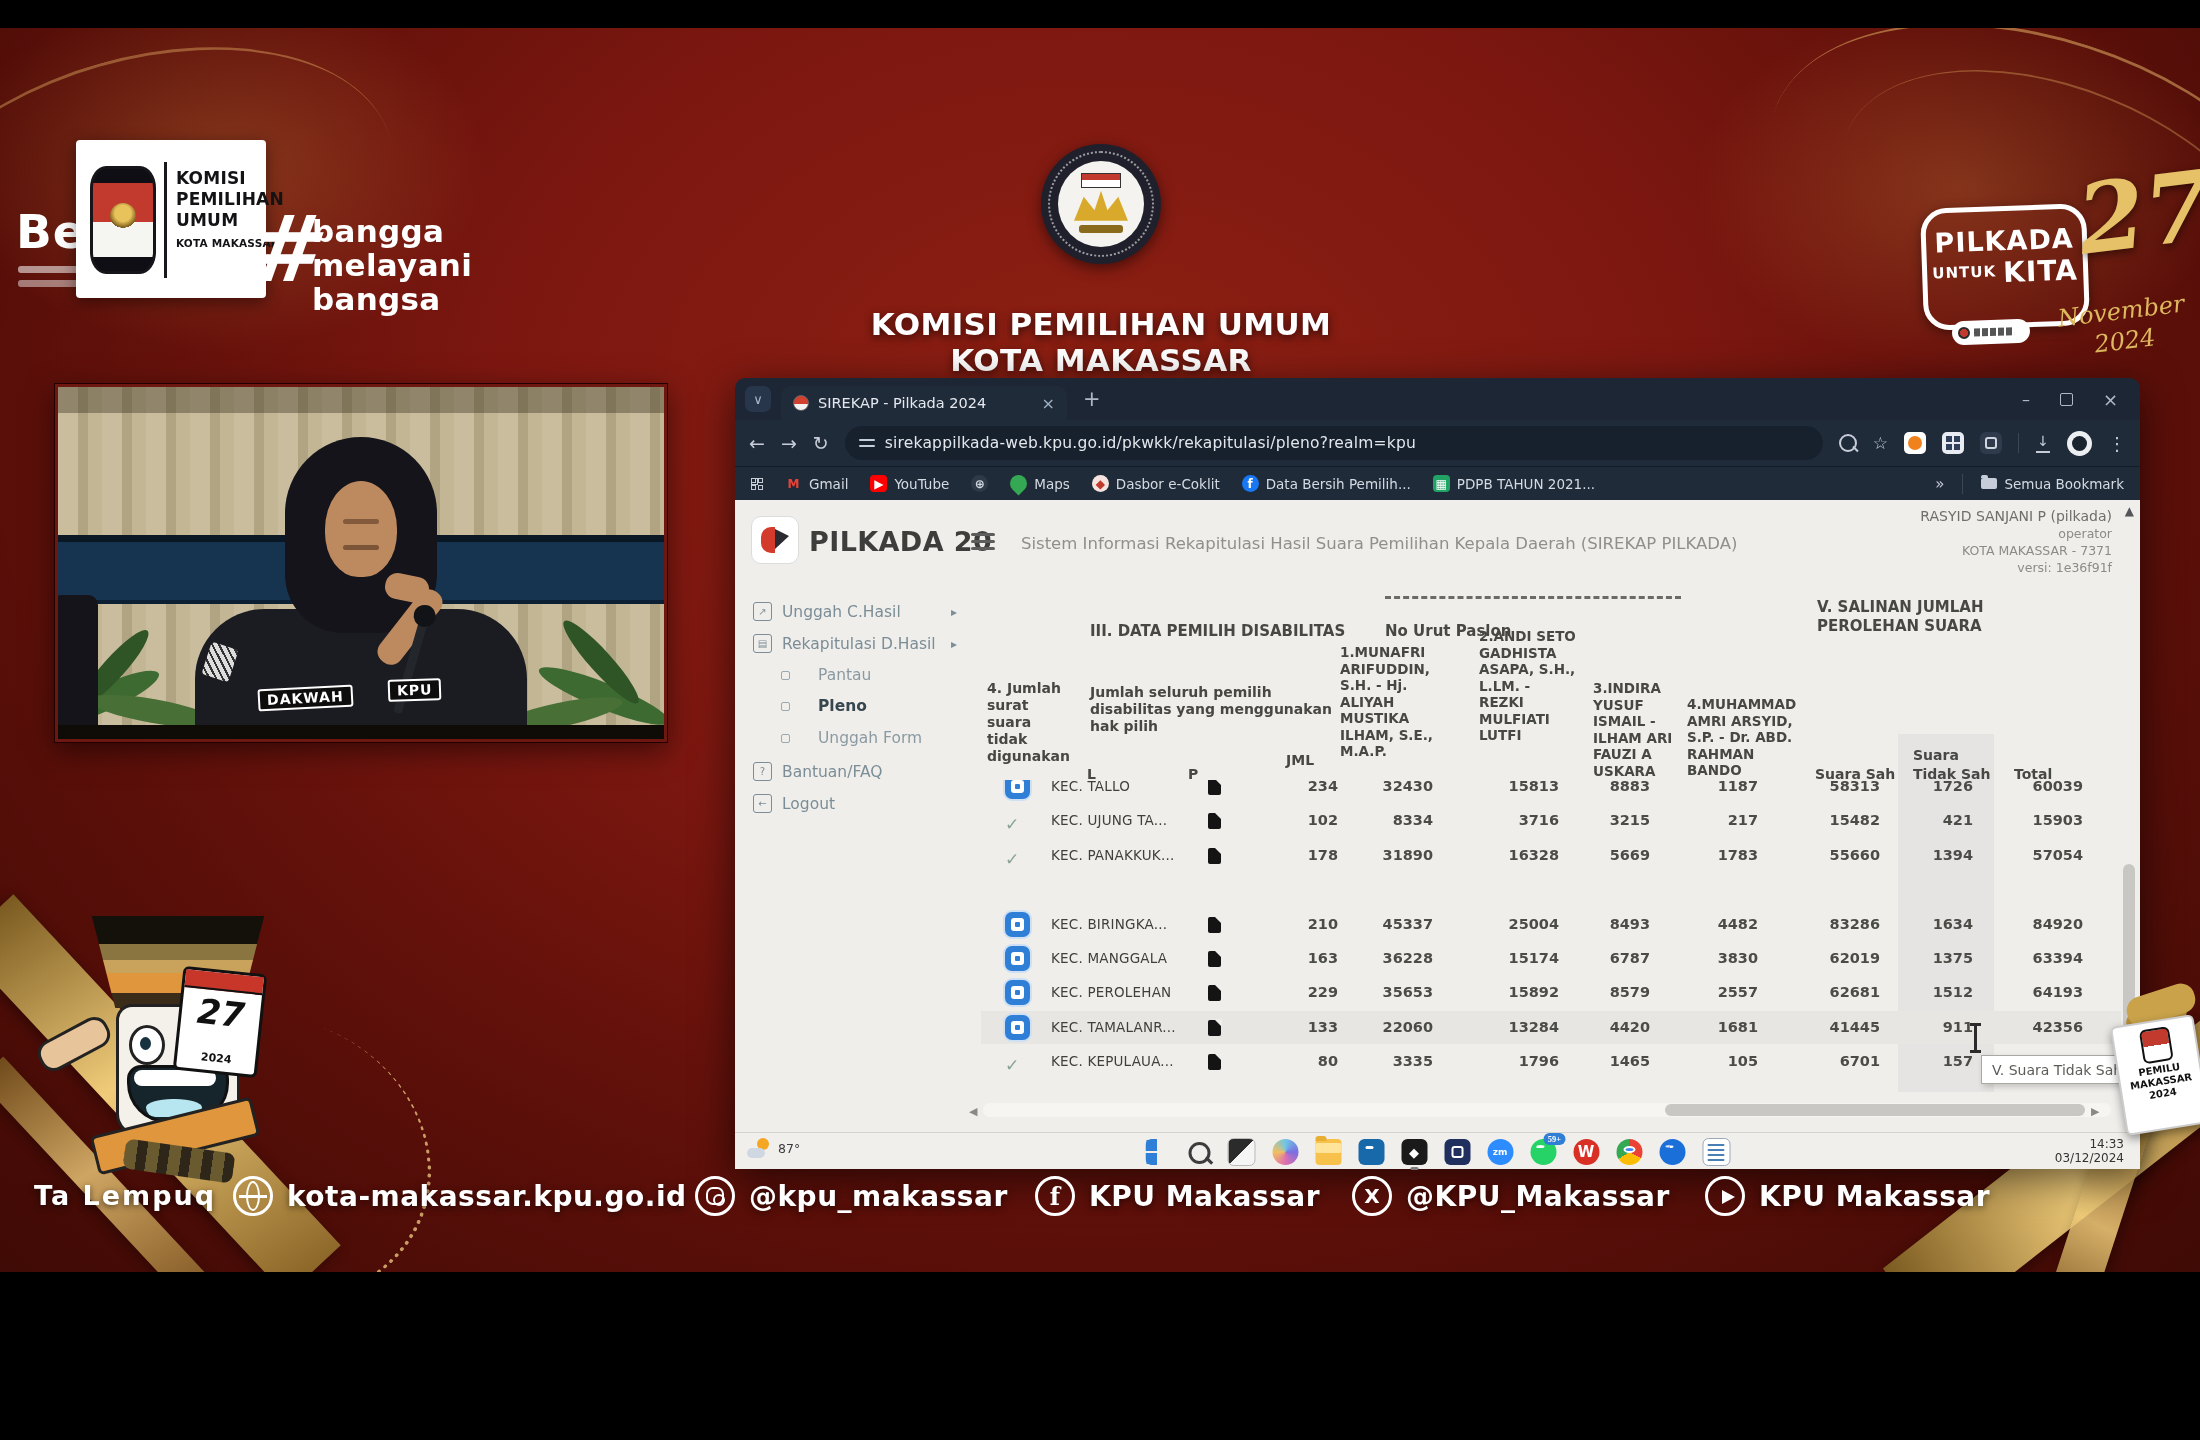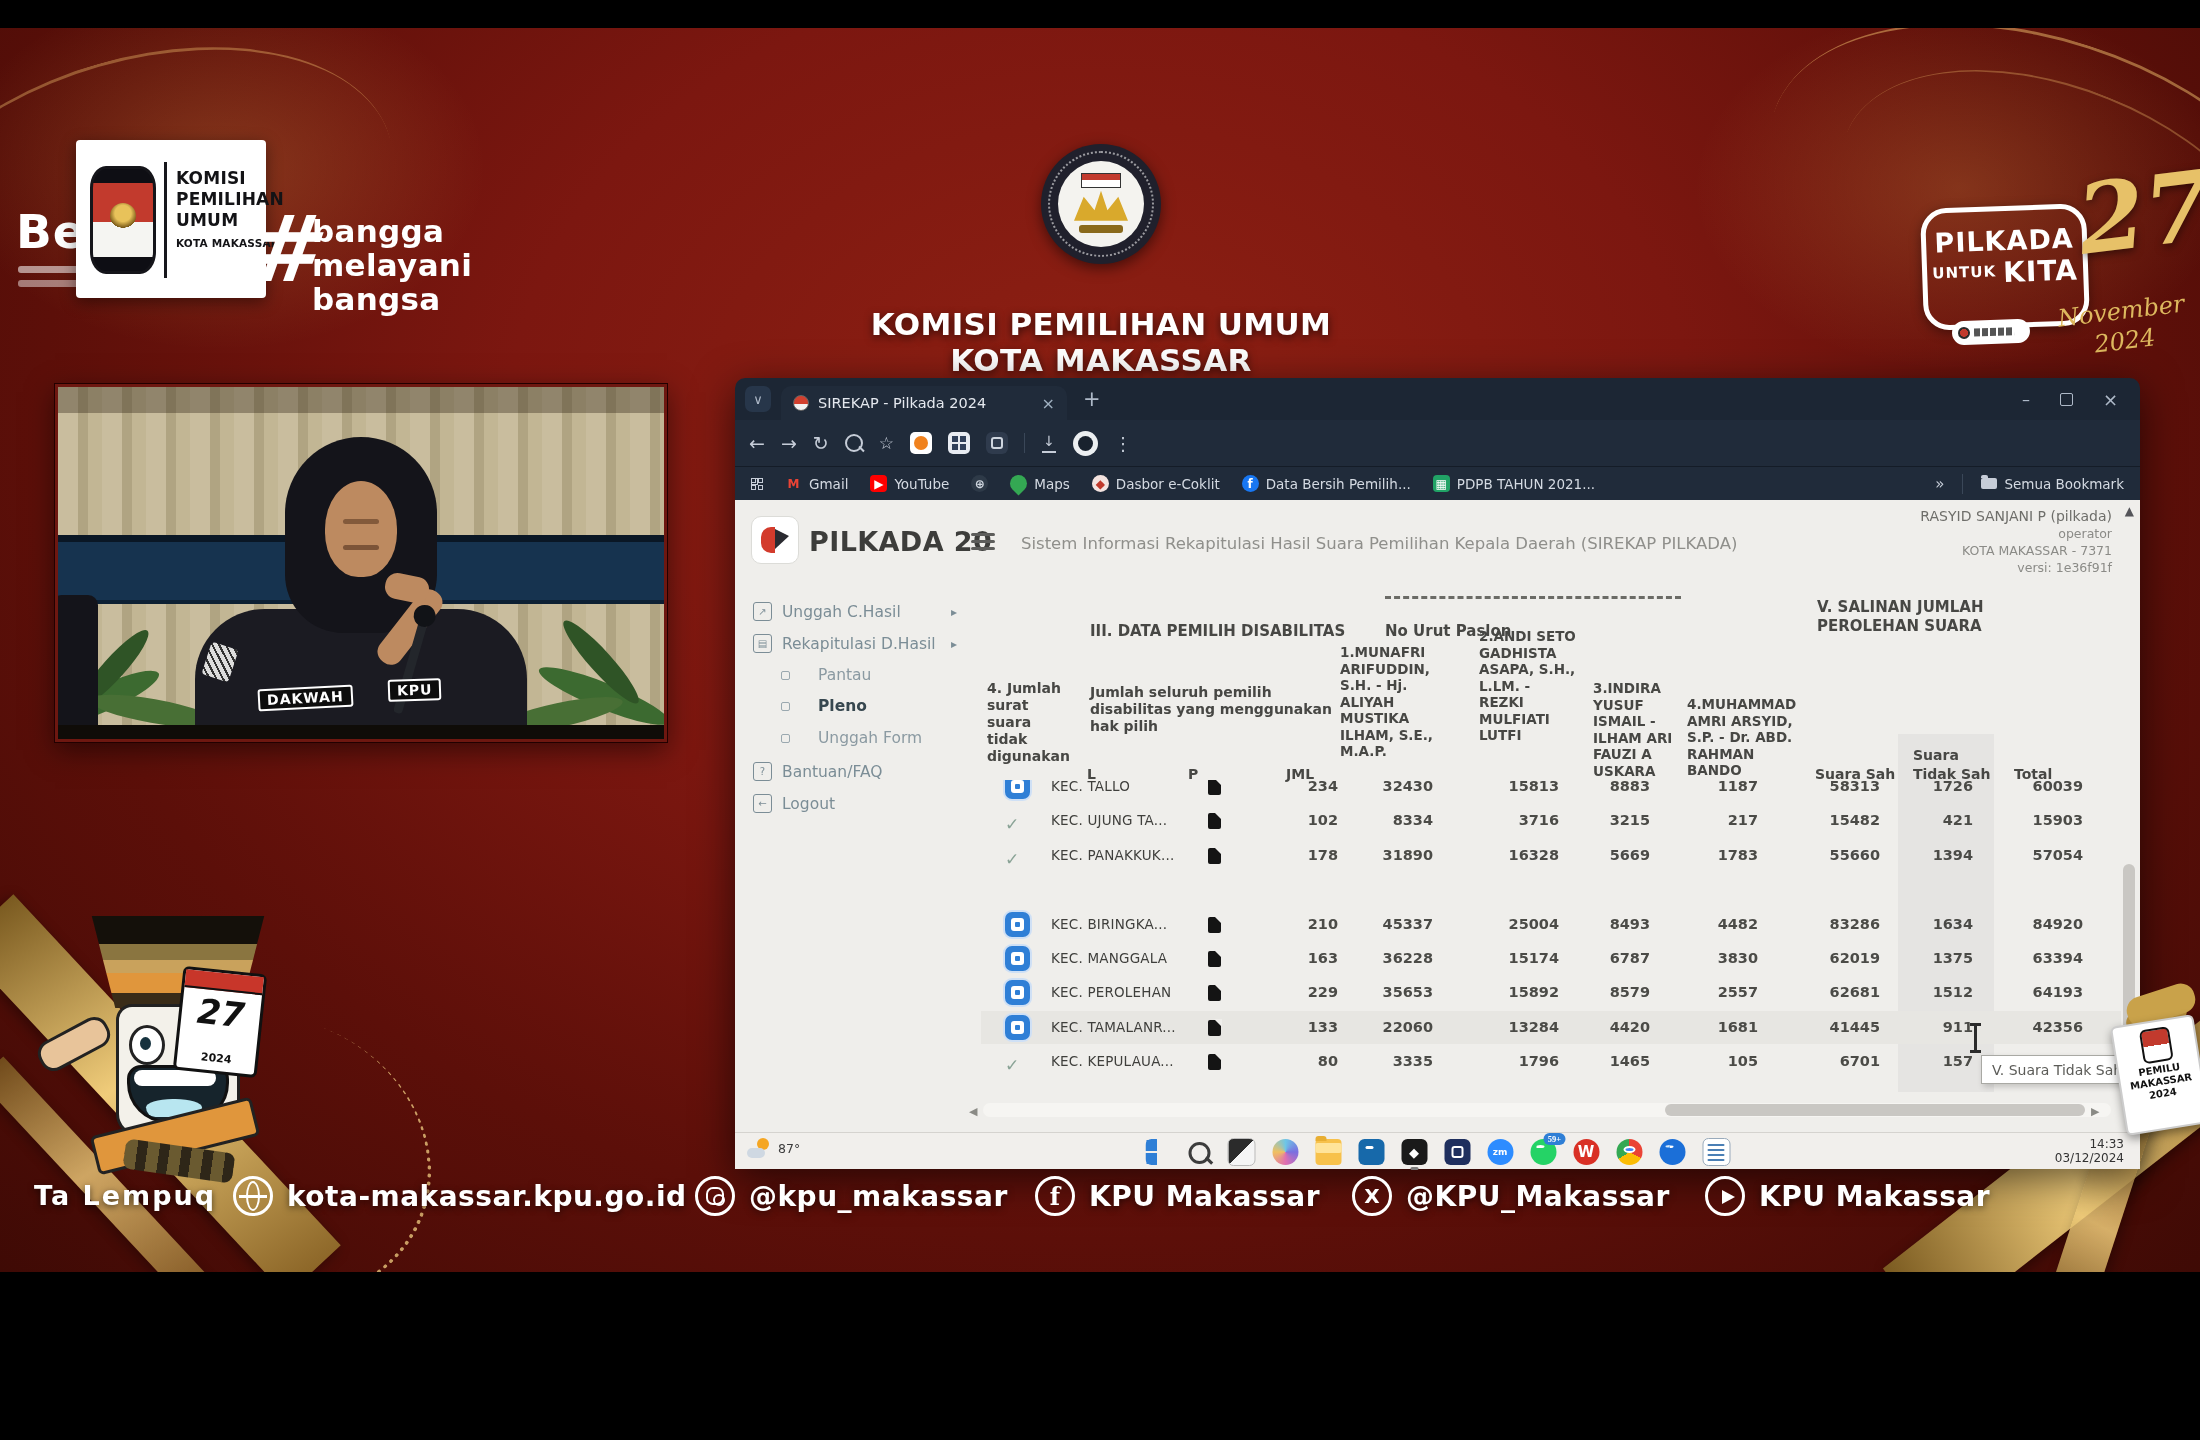--- a/index.html
+++ b/index.html
@@ -401,20 +401,24 @@
       <div class="win-ctl">
         <span class="wc-min">–</span>
         <span class="wc-max"></span>
         <span class="wc-close">×</span>
       </div>
     </div>
     <div id="toolbar">
       <span class="nav-ic">←</span>
       <span class="nav-ic">→</span>
       <span class="nav-ic">↻</span>
+      <div id="omnibox">
+        <span class="site-set"></span>
+        <span class="url">sirekappilkada-web.kpu.go.id/pkwkk/rekapitulasi/pleno?realm=kpu</span>
+      </div>
       <span class="mag"></span>
       <span class="star">☆</span>
       <span class="ext e1"></span>
       <span class="ext e2"></span>
       <span class="ext e3"></span>
       <span class="tb-sep"></span>
       <span class="dl">↓</span>
       <span class="profile"></span>
       <span class="kebab">⋮</span>
     </div>
@@ -542,21 +546,21 @@
         <div class="abs th small" style="left:22px;top:96px;width:82px;">4. Jumlah surat suara tidak digunakan</div>
         <div class="abs th small" style="left:125px;top:100px;width:260px;">Jumlah seluruh pemilih disabilitas yang menggunakan hak pilih</div>
         <div id="cands">
             <div class="cand c1">1.MUNAFRI ARIFUDDIN, S.H. - Hj. ALIYAH MUSTIKA ILHAM, S.E., M.A.P.</div>
             <div class="cand c2">2.ANDI SETO GADHISTA ASAPA, S.H., L.LM. - REZKI MULFIATI LUTFI</div>
             <div class="cand c3">3.INDIRA YUSUF ISMAIL - ILHAM ARI FAUZI A USKARA</div>
             <div class="cand c4">4.MUHAMMAD AMRI ARSYID, S.P. - Dr. ABD. RAHMAN BANDO</div>
           </div>
         <div class="abs th small" style="left:122px;top:182px;">L</div>
         <div class="abs th small" style="left:223px;top:182px;">P</div>
-        <div class="abs th small" style="left:321px;top:182px;">JML</div>
+        <div class="abs th small" style="left:321px;top:168px;">JML</div>
         <div class="abs th small" style="left:850px;top:182px;">Suara Sah</div>
         <div class="abs th small" style="left:948px;top:163px;">Suara</div>
         <div class="abs th small" style="left:948px;top:182px;">Tidak Sah</div>
         <div class="abs th small" style="left:1049px;top:182px;">Total</div>
 
         <div id="rows">
             <div class="trow" style="top: -10px;">
               <span class="cell stat st-form"></span>
               <span class="cell name">KEC. TALLO</span>
               <span class="cell doc"></span>

